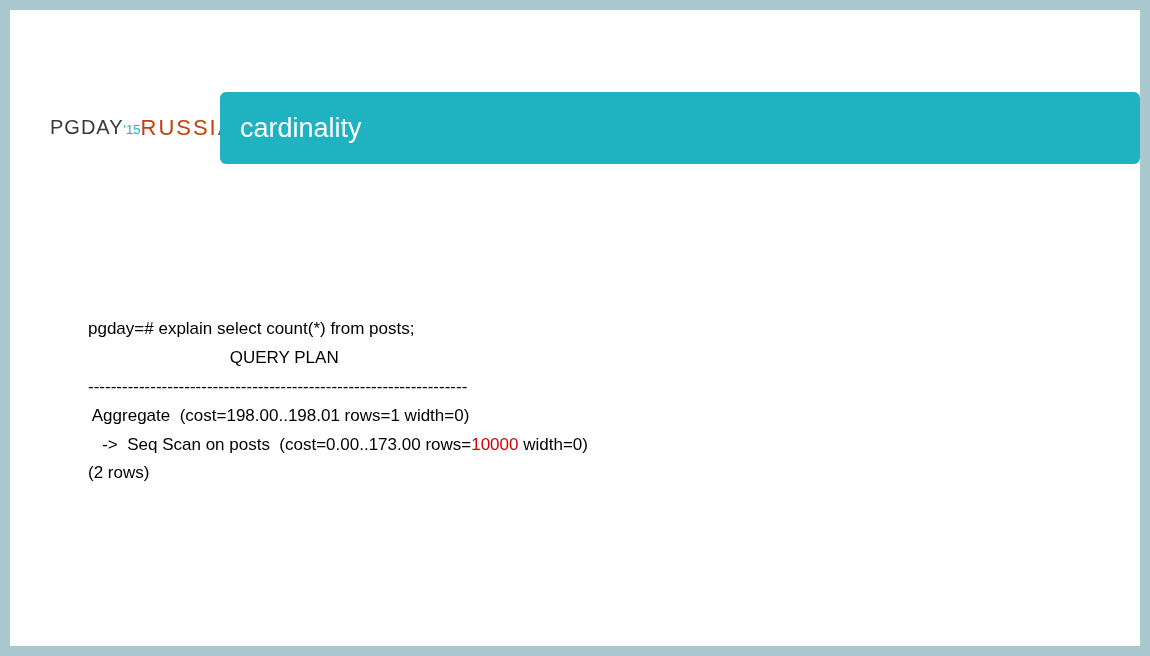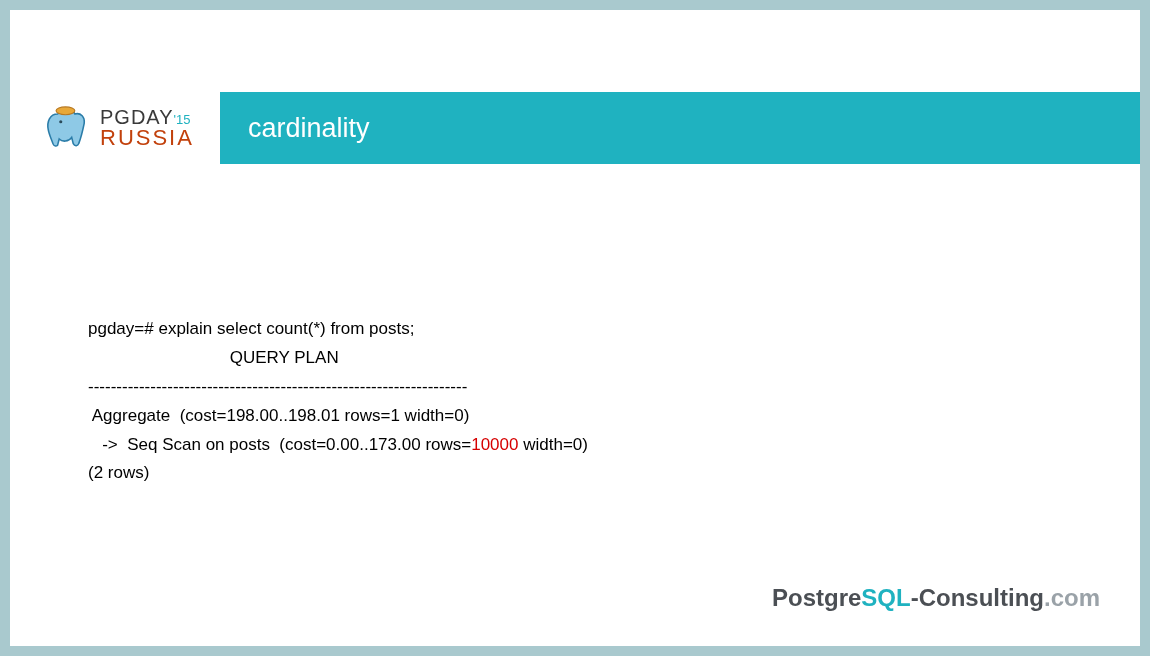--- a/index.html
+++ b/index.html
@@ -22,31 +22,32 @@
     display: flex;
     align-items: stretch;
   }
   .logo-area {
     width: 210px;
     display: flex;
     align-items: center;
     padding-left: 32px;
   }
   .logo-icon { width: 50px; height: 50px; margin-right: 8px; }
-  .logo-text { display: flex; flex-direction: column; line-height: 1; }
+  .logo-text { display: flex; flex-direction: row; line-height: 1; }
   .logo-line1 { font-family: "Arial Narrow", Arial, sans-serif; font-size: 20px; color: #3a3a3a; font-weight: 400; letter-spacing: 1px; font-stretch: condensed; }
   .logo-sup { font-size: 13px; color: #1fb2c0; }
   .logo-line2 { font-family: "Arial Narrow", Arial, sans-serif; font-size: 22px; color: #c2410c; font-weight: 300; letter-spacing: 2px; font-stretch: condensed; }
 
   .title-bar {
     flex: 1;
     background: #1fb2c0;
     display: flex;
     align-items: center;
-    padding-left: 28px;
+    padding-left: 20px;
+    border-radius: 6px;
   }
   .title-bar span {
     color: #fff;
     font-size: 27px;
     font-weight: 300;
     font-family: "Segoe UI", "Helvetica Neue", Arial, sans-serif;
   }
 
   .content {
     position: absolute;
@@ -98,17 +99,14 @@
     </div>
   </div>
 
   <div class="content"><span>pgday=# explain select count(*) from posts;</span>
 <span>                              QUERY PLAN</span>
 <span>-------------------------------------------------------------------</span>
 <span> Aggregate  (cost=198.00..198.01 rows=1 width=0)</span>
 <span>   -&gt;  Seq Scan on posts  (cost=0.00..173.00 rows=</span><span class="highlight">10000</span><span> width=0)</span>
 <span>(2 rows)</span></div>
 
-  <div class="footer">
-    <span class="f-dark">Postgre</span><span class="f-accent">SQL</span><span class="f-dark">-Consulting</span><span class="f-gray">.com</span>
-  </div>
 
 </div>
 
 </body></html>

